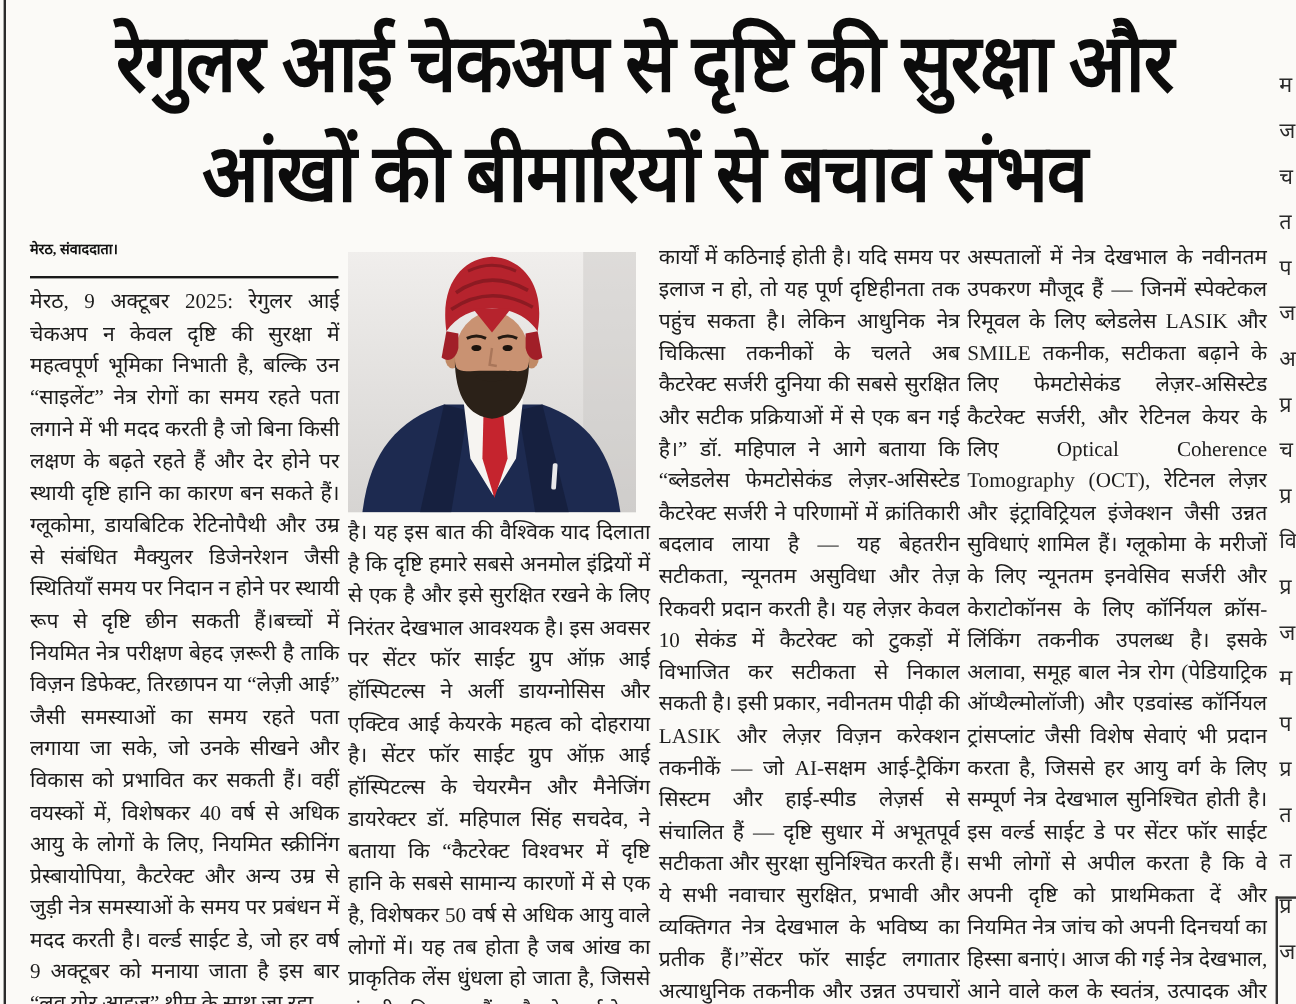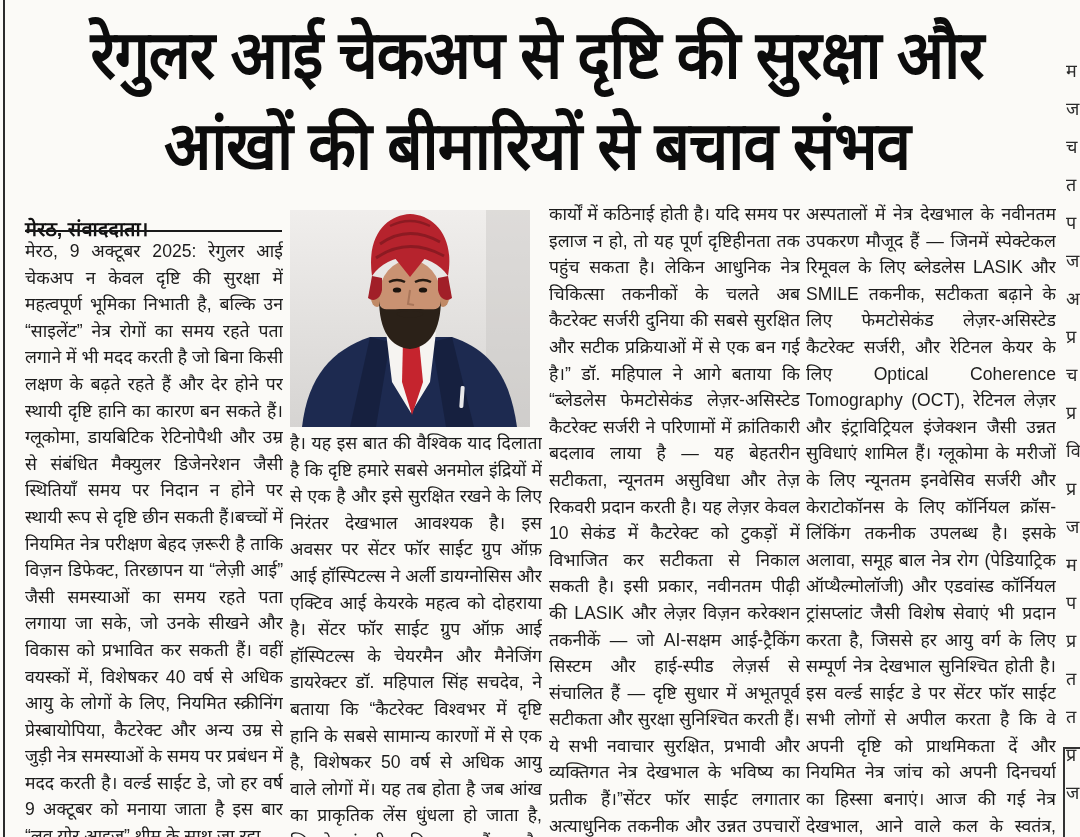--- a/index.html
+++ b/index.html
@@ -1,35 +1,35 @@
 <!DOCTYPE html>
 <html lang="hi"><head>
 <meta charset="utf-8">
 <style>
   html,body{margin:0;padding:0;}
   .page{
     position:relative; width:1080px; height:837px;
     background:#fbfaf7; overflow:hidden;
-    font-family:Liberation Sans, sans-serif;
+    font-family:Liberation Serif, serif;
     color:#1b1b1b;
   }
   .left-rule{
     position:absolute; left:3px; top:0; width:2px; height:837px;
     background:#2b2b2b;
   }
   .headline{
     position:absolute; left:22px; top:6px; width:1030px;
     text-align:center; font-weight:800; color:#0c0c0c;
     font-size:62px; line-height:91px;
     letter-spacing:-1px;
   }
   .headline .hl{ transform:scaleY(1.08); transform-origin:top; white-space:nowrap; }
   .byline{
-    position:absolute; left:25px; top:215px; width:258px;
-    font-size:20px; font-weight:700; color:#111;
+    position:absolute; left:25px; top:199px; width:258px;
+    font-size:12px; font-weight:700; color:#111;
   }
   .byline-rule{
     position:absolute; left:25px; top:230px; width:257px; height:2px;
     background:#1a1a1a;
   }
   .col{
     position:absolute; overflow:hidden;
     font-size:17.6px; line-height:26.6px;
     text-align:justify; text-align-last:left;
     color:#1c1c1c;

